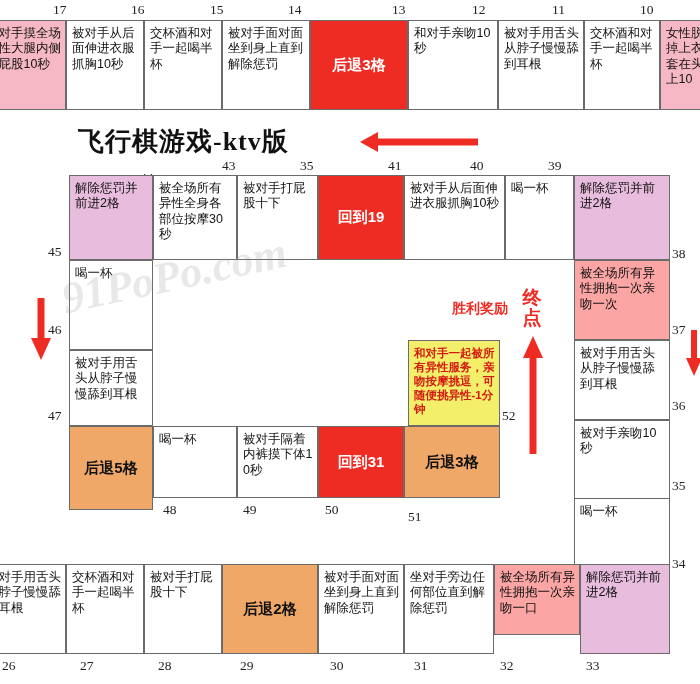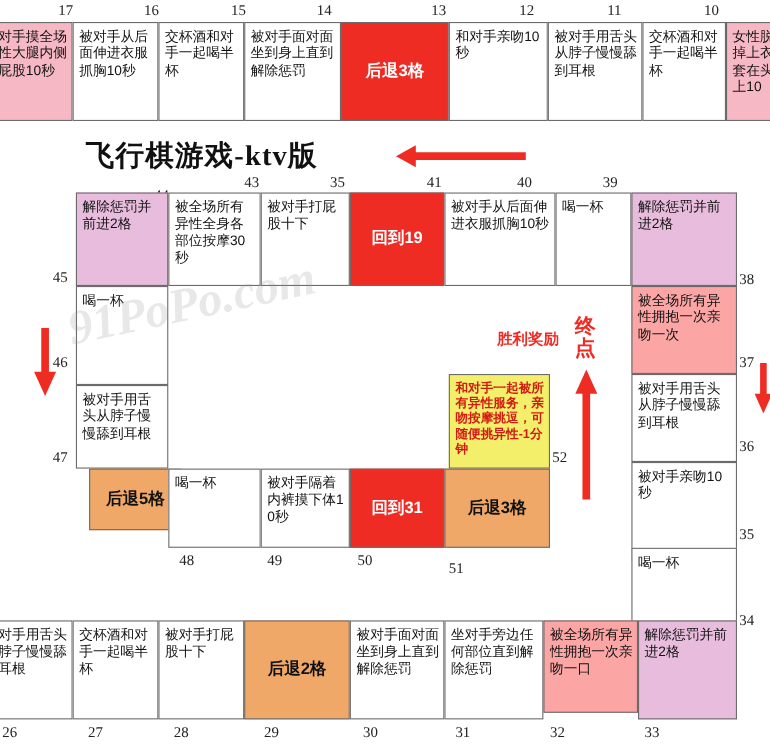--- a/index.html
+++ b/index.html
@@ -146,21 +146,21 @@
   <div class="cell c-white" style="left:404px;top:175px;width:101px;height:85px;">被对手从后面伸进衣服抓胸10秒</div>
   <div class="cell c-white" style="left:505px;top:175px;width:69px;height:85px;">喝一杯</div>
   <div class="cell c-violet" style="left:574px;top:175px;width:96px;height:85px;">解除惩罚并前进2格</div>
 
   <div class="num" style="left:48px;top:244px;">45</div>
   <div class="num" style="left:48px;top:322px;">46</div>
   <div class="num" style="left:48px;top:408px;">47</div>
 
   <div class="cell c-white" style="left:69px;top:260px;width:84px;height:90px;">喝一杯</div>
   <div class="cell c-white" style="left:69px;top:350px;width:84px;height:76px;">被对手用舌头从脖子慢慢舔到耳根</div>
-  <div class="cell c-orange big" style="left:81px;top:426px;width:84px;height:56px;">后退5格</div>
+  <div class="cell c-orange big" style="left:69px;top:426px;width:84px;height:84px;">后退5格</div>
 
   <div class="num" style="left:672px;top:322px;">37</div>
   <div class="num" style="left:672px;top:398px;">36</div>
   <div class="num" style="left:672px;top:478px;">35</div>
   <div class="num" style="left:672px;top:556px;">34</div>
 
   <div class="cell c-ltpink" style="left:574px;top:260px;width:96px;height:80px;">被全场所有异性拥抱一次亲吻一次</div>
   <div class="cell c-white" style="left:574px;top:340px;width:96px;height:80px;">被对手用舌头从脖子慢慢舔到耳根</div>
   <div class="cell c-white" style="left:574px;top:420px;width:96px;height:90px;">被对手亲吻10秒</div>
   <div class="cell c-white" style="left:574px;top:498px;width:96px;height:78px;">喝一杯</div>
@@ -193,21 +193,21 @@
   <div class="num" style="left:243px;top:502px;">49</div>
   <div class="num" style="left:325px;top:502px;">50</div>
   <div class="num" style="left:408px;top:485px;margin-top:24px;">51</div>
 
   <div class="cell c-white" style="left:-20px;top:564px;width:86px;height:90px;">被对手用舌头从脖子慢慢舔到耳根</div>
   <div class="cell c-white" style="left:66px;top:564px;width:78px;height:90px;">交杯酒和对手一起喝半杯</div>
   <div class="cell c-white" style="left:144px;top:564px;width:78px;height:90px;">被对手打屁股十下</div>
   <div class="cell c-orange big" style="left:222px;top:564px;width:96px;height:90px;">后退2格</div>
   <div class="cell c-white" style="left:318px;top:564px;width:86px;height:90px;">被对手面对面坐到身上直到解除惩罚</div>
   <div class="cell c-white" style="left:404px;top:564px;width:90px;height:90px;">坐对手旁边任何部位直到解除惩罚</div>
-  <div class="cell c-ltpink" style="left:494px;top:564px;width:86px;height:84px;">被全场所有异性拥抱一次亲吻一口</div>
+  <div class="cell c-ltpink" style="left:494px;top:564px;width:86px;height:71px;">被全场所有异性拥抱一次亲吻一口</div>
   <div class="cell c-violet" style="left:580px;top:564px;width:90px;height:90px;">解除惩罚并前进2格</div>
 
   <div class="num" style="left:2px;top:658px;">26</div>
   <div class="num" style="left:80px;top:658px;">27</div>
   <div class="num" style="left:158px;top:658px;">28</div>
   <div class="num" style="left:240px;top:658px;">29</div>
   <div class="num" style="left:330px;top:658px;">30</div>
   <div class="num" style="left:414px;top:658px;">31</div>
   <div class="num" style="left:500px;top:658px;">32</div>
   <div class="num" style="left:586px;top:658px;">33</div>

